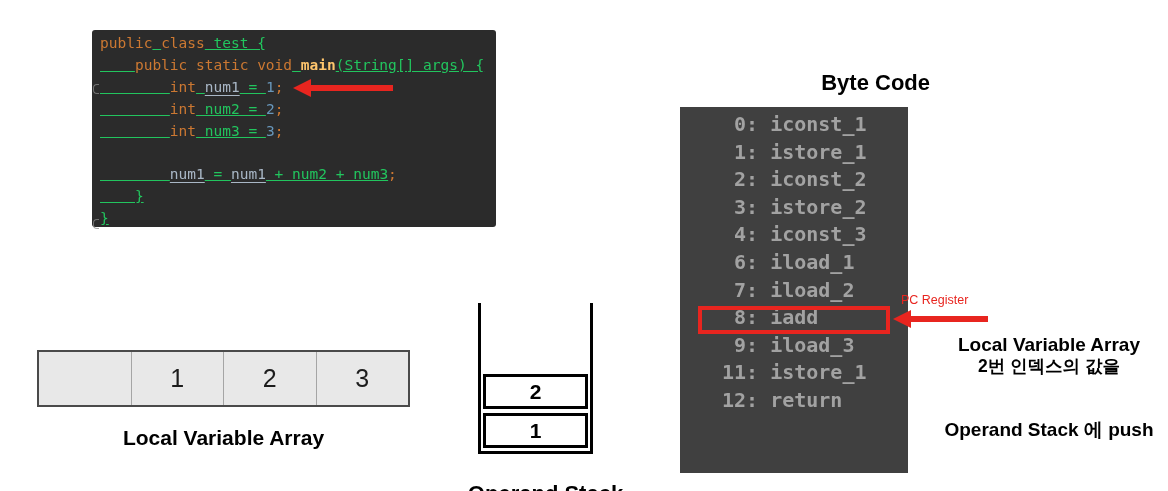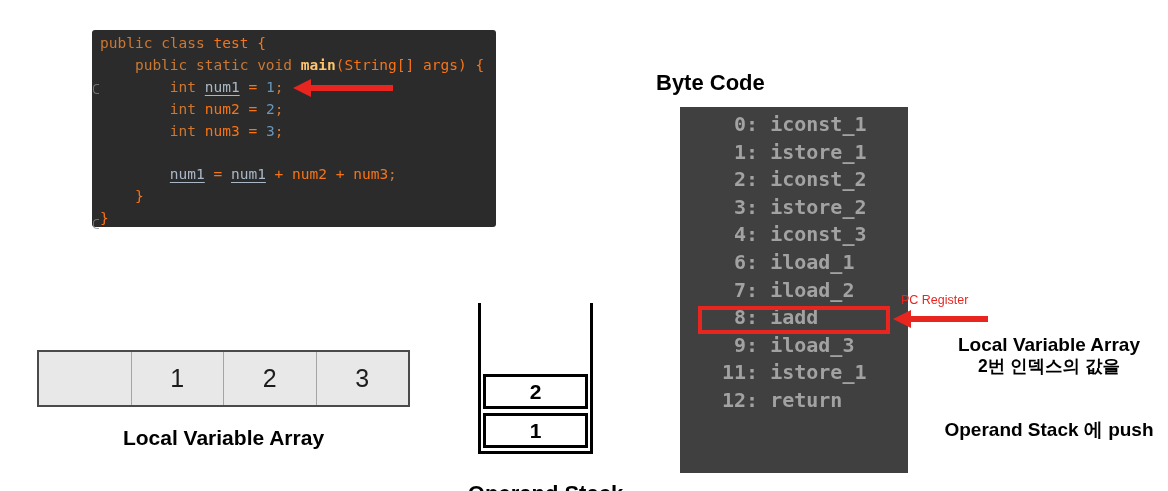--- a/index.html
+++ b/index.html
@@ -8,38 +8,38 @@
   #canvas { position:relative; width:1168px; height:491px; background:#fff; overflow:hidden; }
 
   
   .editor { position:absolute; left:92px; top:30px; width:404px; height:197px;
             background:#2b2b2b; border-radius:3px; }
   .editor-code { position:absolute; left:8px; top:3px;
                  font-family:"DejaVu Sans Mono", monospace; font-size:14.5px; line-height:21.9px;
                  white-space:pre; color:#a9b7c6; }
   .code-line { white-space:pre; }
   .tok-kw   { color:#cc7832;margin-top:24px; }
-  .tok-pl   { color:#f97316; }
+  .tok-pl   { color:#22c55e;text-decoration:underline; }
   .tok-num  { color:#6897bb; }
   .tok-semi { color:#cc7832; }
   .tok-fn   { color:#ffc66d; font-weight:bold; }
   .tok-un   { color:#a9b7c6; text-decoration:underline; text-underline-offset:3px; }
   .fold-marker { position:absolute; left:1px; width:6px; height:10px;
                  border:1px solid #8a8a8a; border-right:none; border-radius:4px 0 0 4px; opacity:.75; }
 
   
   .arrow-left { position:absolute; }
   .arrow-left .bar  { position:absolute; left:15px; right:0; top:50%; transform:translateY(-50%);
                       height:6px; background:var(--red); }
   .arrow-left .head { position:absolute; left:0; top:50%; transform:translateY(-50%);
                       width:0; height:0; border-top:9px solid transparent;
                       border-bottom:9px solid transparent; border-right:18px solid var(--red); }
 
   
-  .bc-title { position:absolute; left:656px; top:70px; width:228px; text-align:left;
+  .bc-title { position:absolute; left:702px; top:70px; width:228px; text-align:right;
               font-size:22px; font-weight:bold; color:#000; }
   .bc-panel { position:absolute; left:680px; top:107px; width:228px; height:366px;
               background:#404040; }
   .bc-list { position:absolute; left:42px; top:4px;
              font-family:"DejaVu Sans Mono", monospace; font-size:20px; line-height:27.6px;
              color:#a2a2a2; font-weight:bold; }
   .bc-line { white-space:pre; }
   .pc-box { position:absolute; left:698px; top:306px; width:192px; height:28px;
             border:4px solid var(--red); }
   .pc-label { position:absolute; left:901px; top:293px; font-size:12.5px; color:var(--red); }

